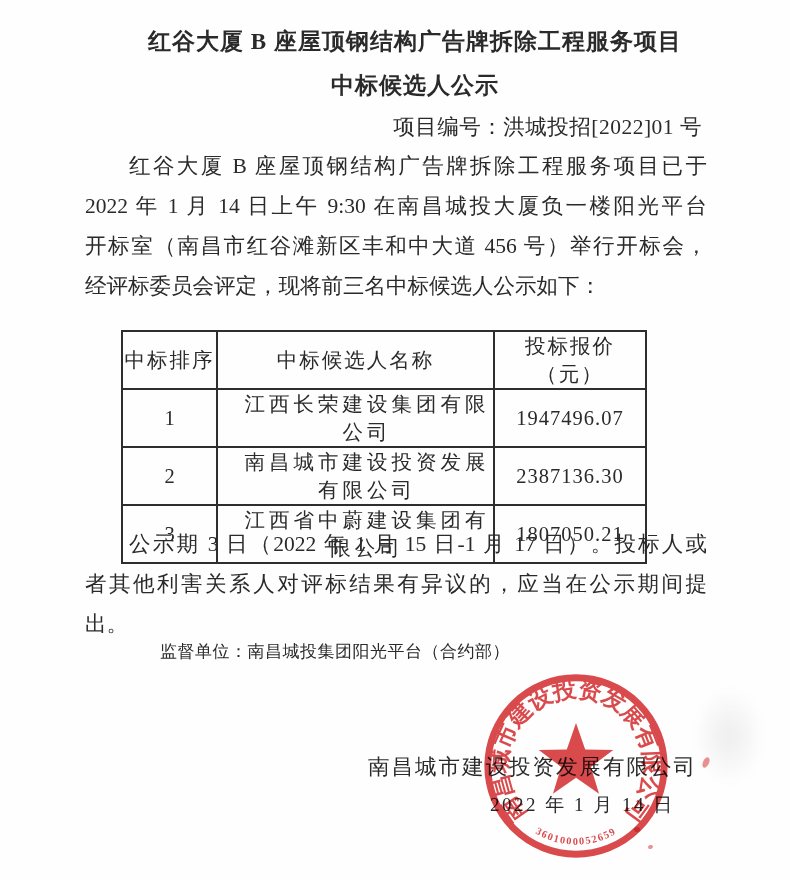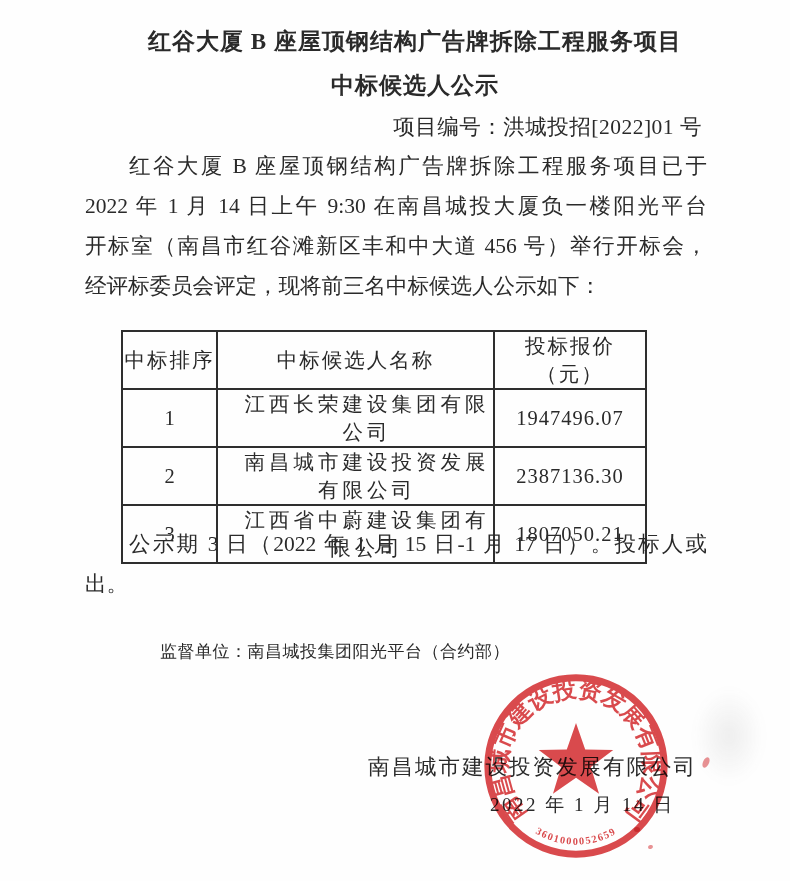--- a/index.html
+++ b/index.html
@@ -101,20 +101,21 @@
       <tr>
         <td class="rank-cell">3</td>
         <td class="name-cell">江西省中蔚建设集团有限公司</td>
         <td class="price-cell">1807050.21</td>
       </tr>
     </tbody>
   </table>
 
   <div class="para para-2">
     <span class="pline first fill">公示期 3 日（2022 年 1 月 15 日-1 月 17 日）。投标人或</span>
+    <span class="pline fill">者其他利害关系人对评标结果有异议的，应当在公示期间提</span>
     <span class="pline">出。</span>
   </div>
 
   <div class="info-line supervision">监督单位：南昌城投集团阳光平台（合约部）</div>
 
   <div class="sig-company">南昌城市建设投资发展有限公司</div>
   <div class="sig-date">2022 年 1 月 14 日</div>
 
   <div class="smudge"></div>
   <div class="speck speck-1"></div>

